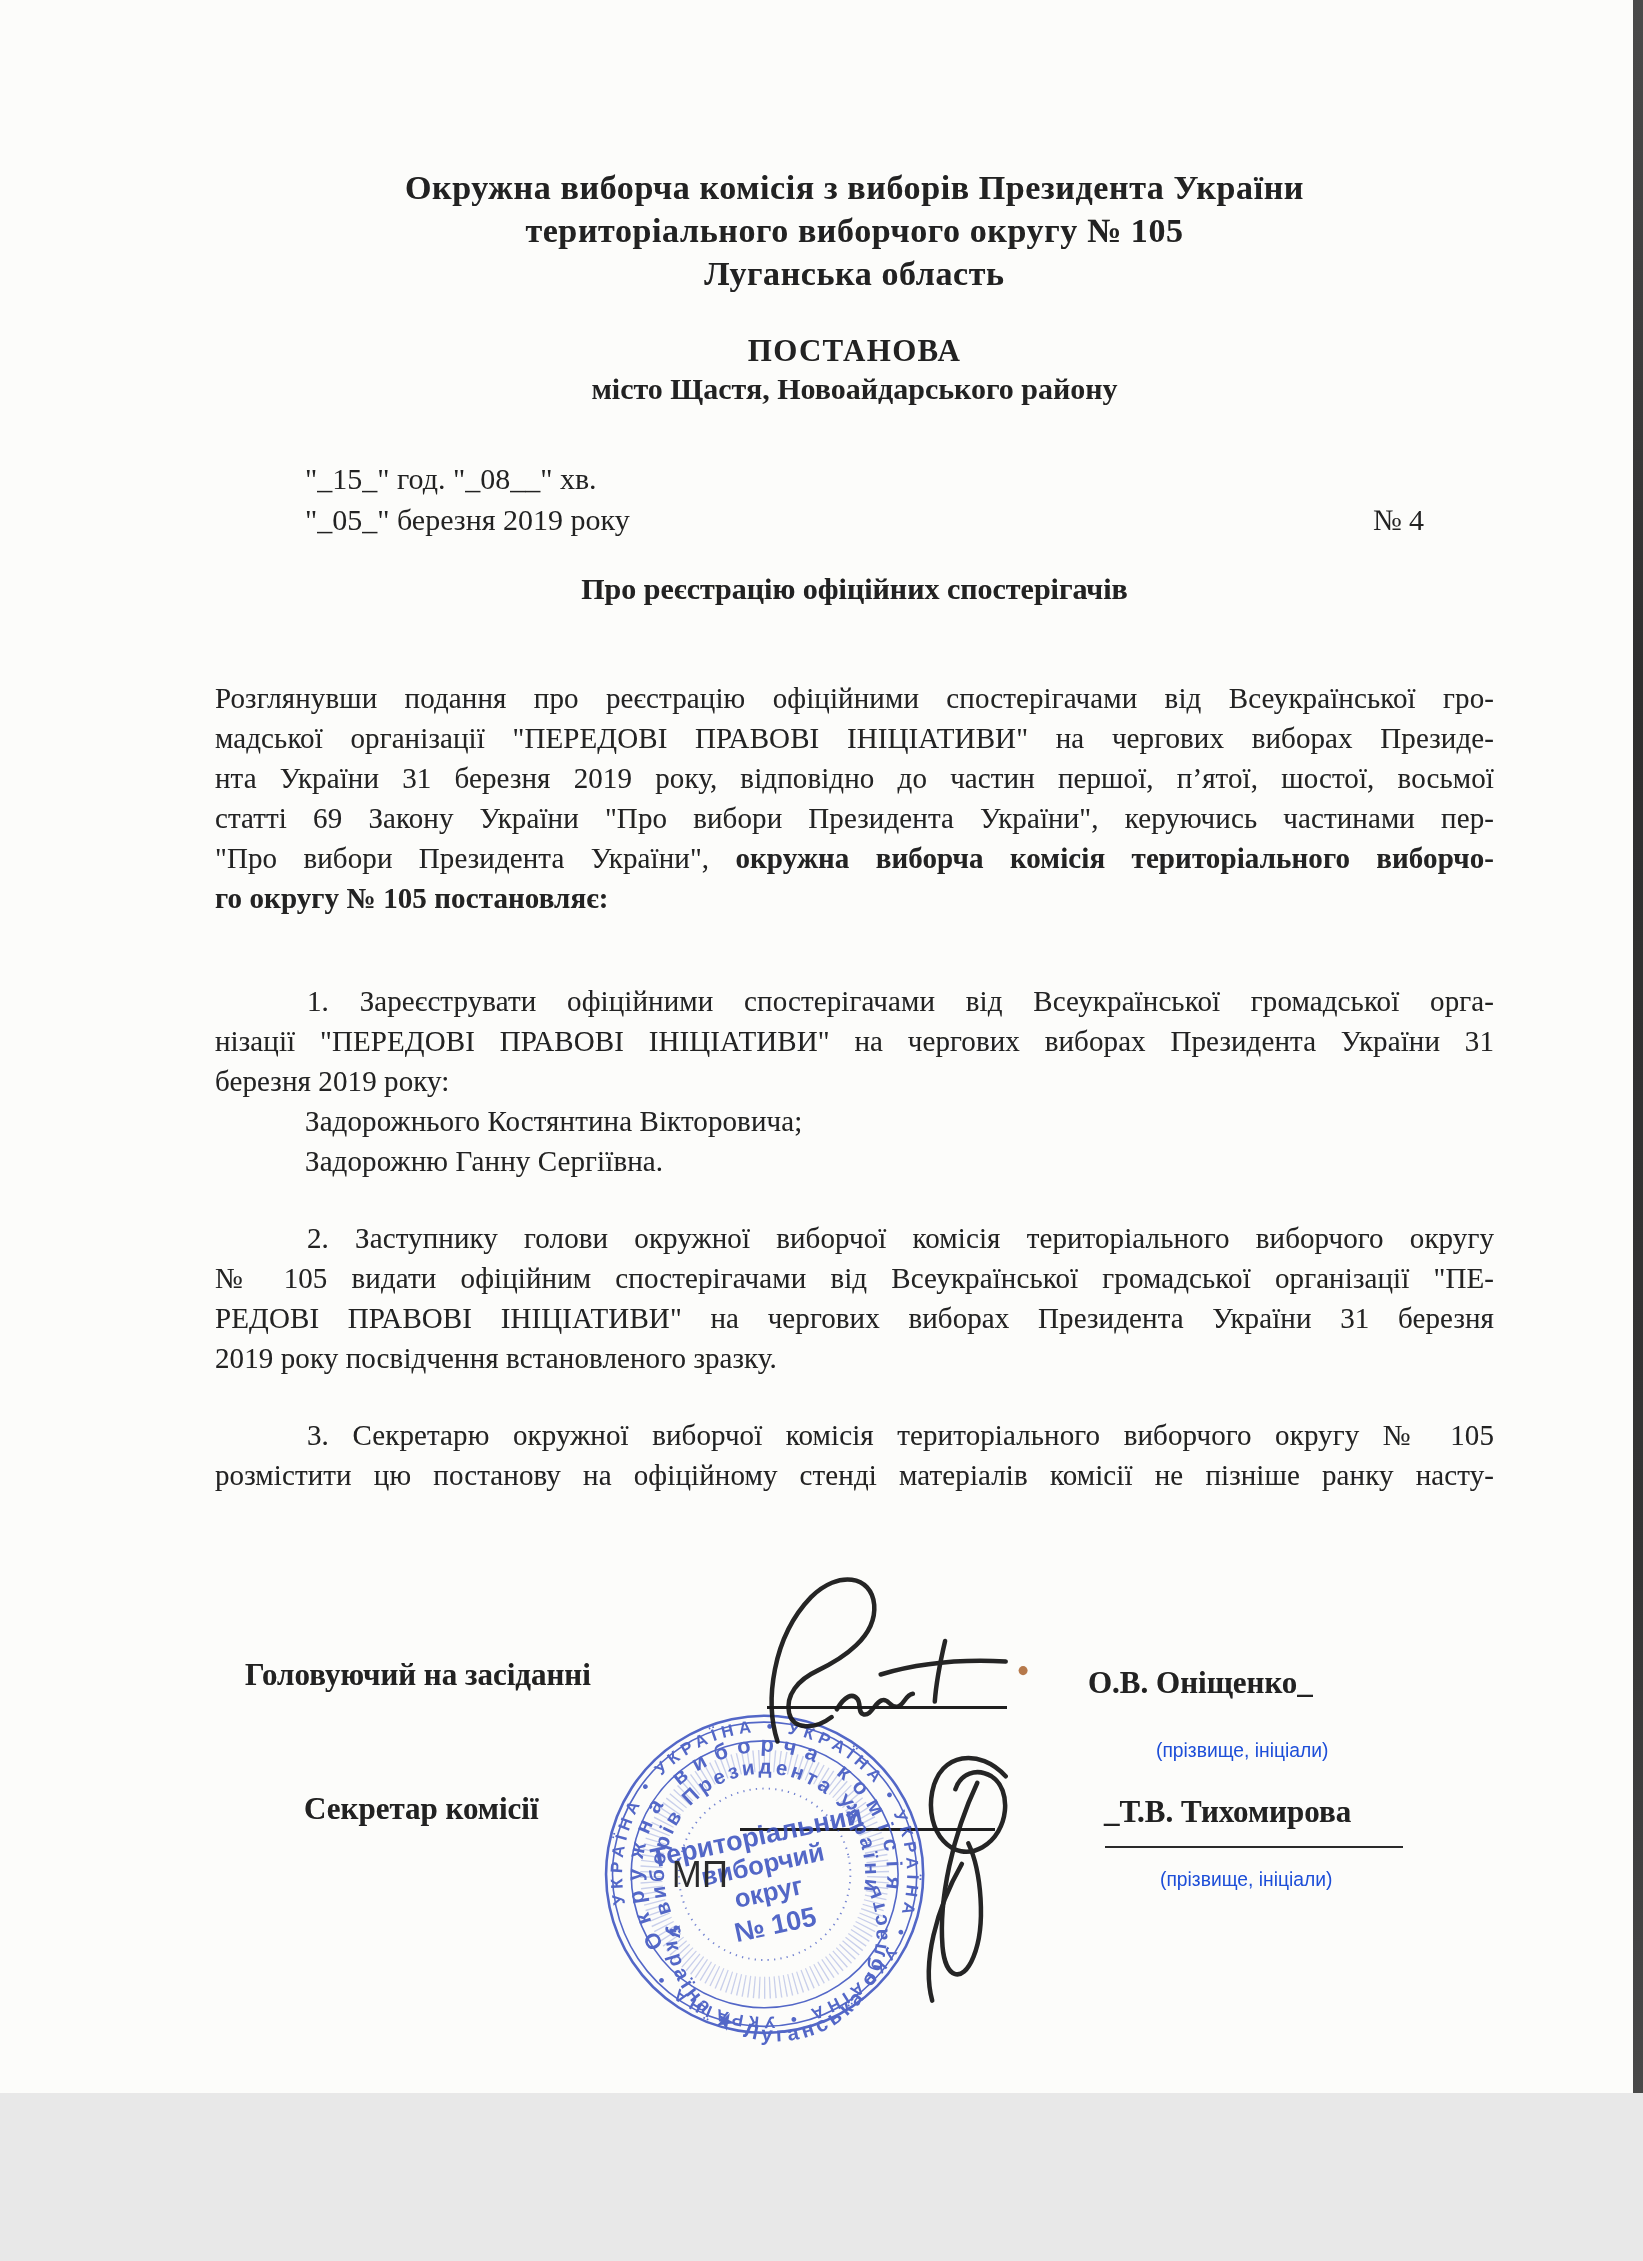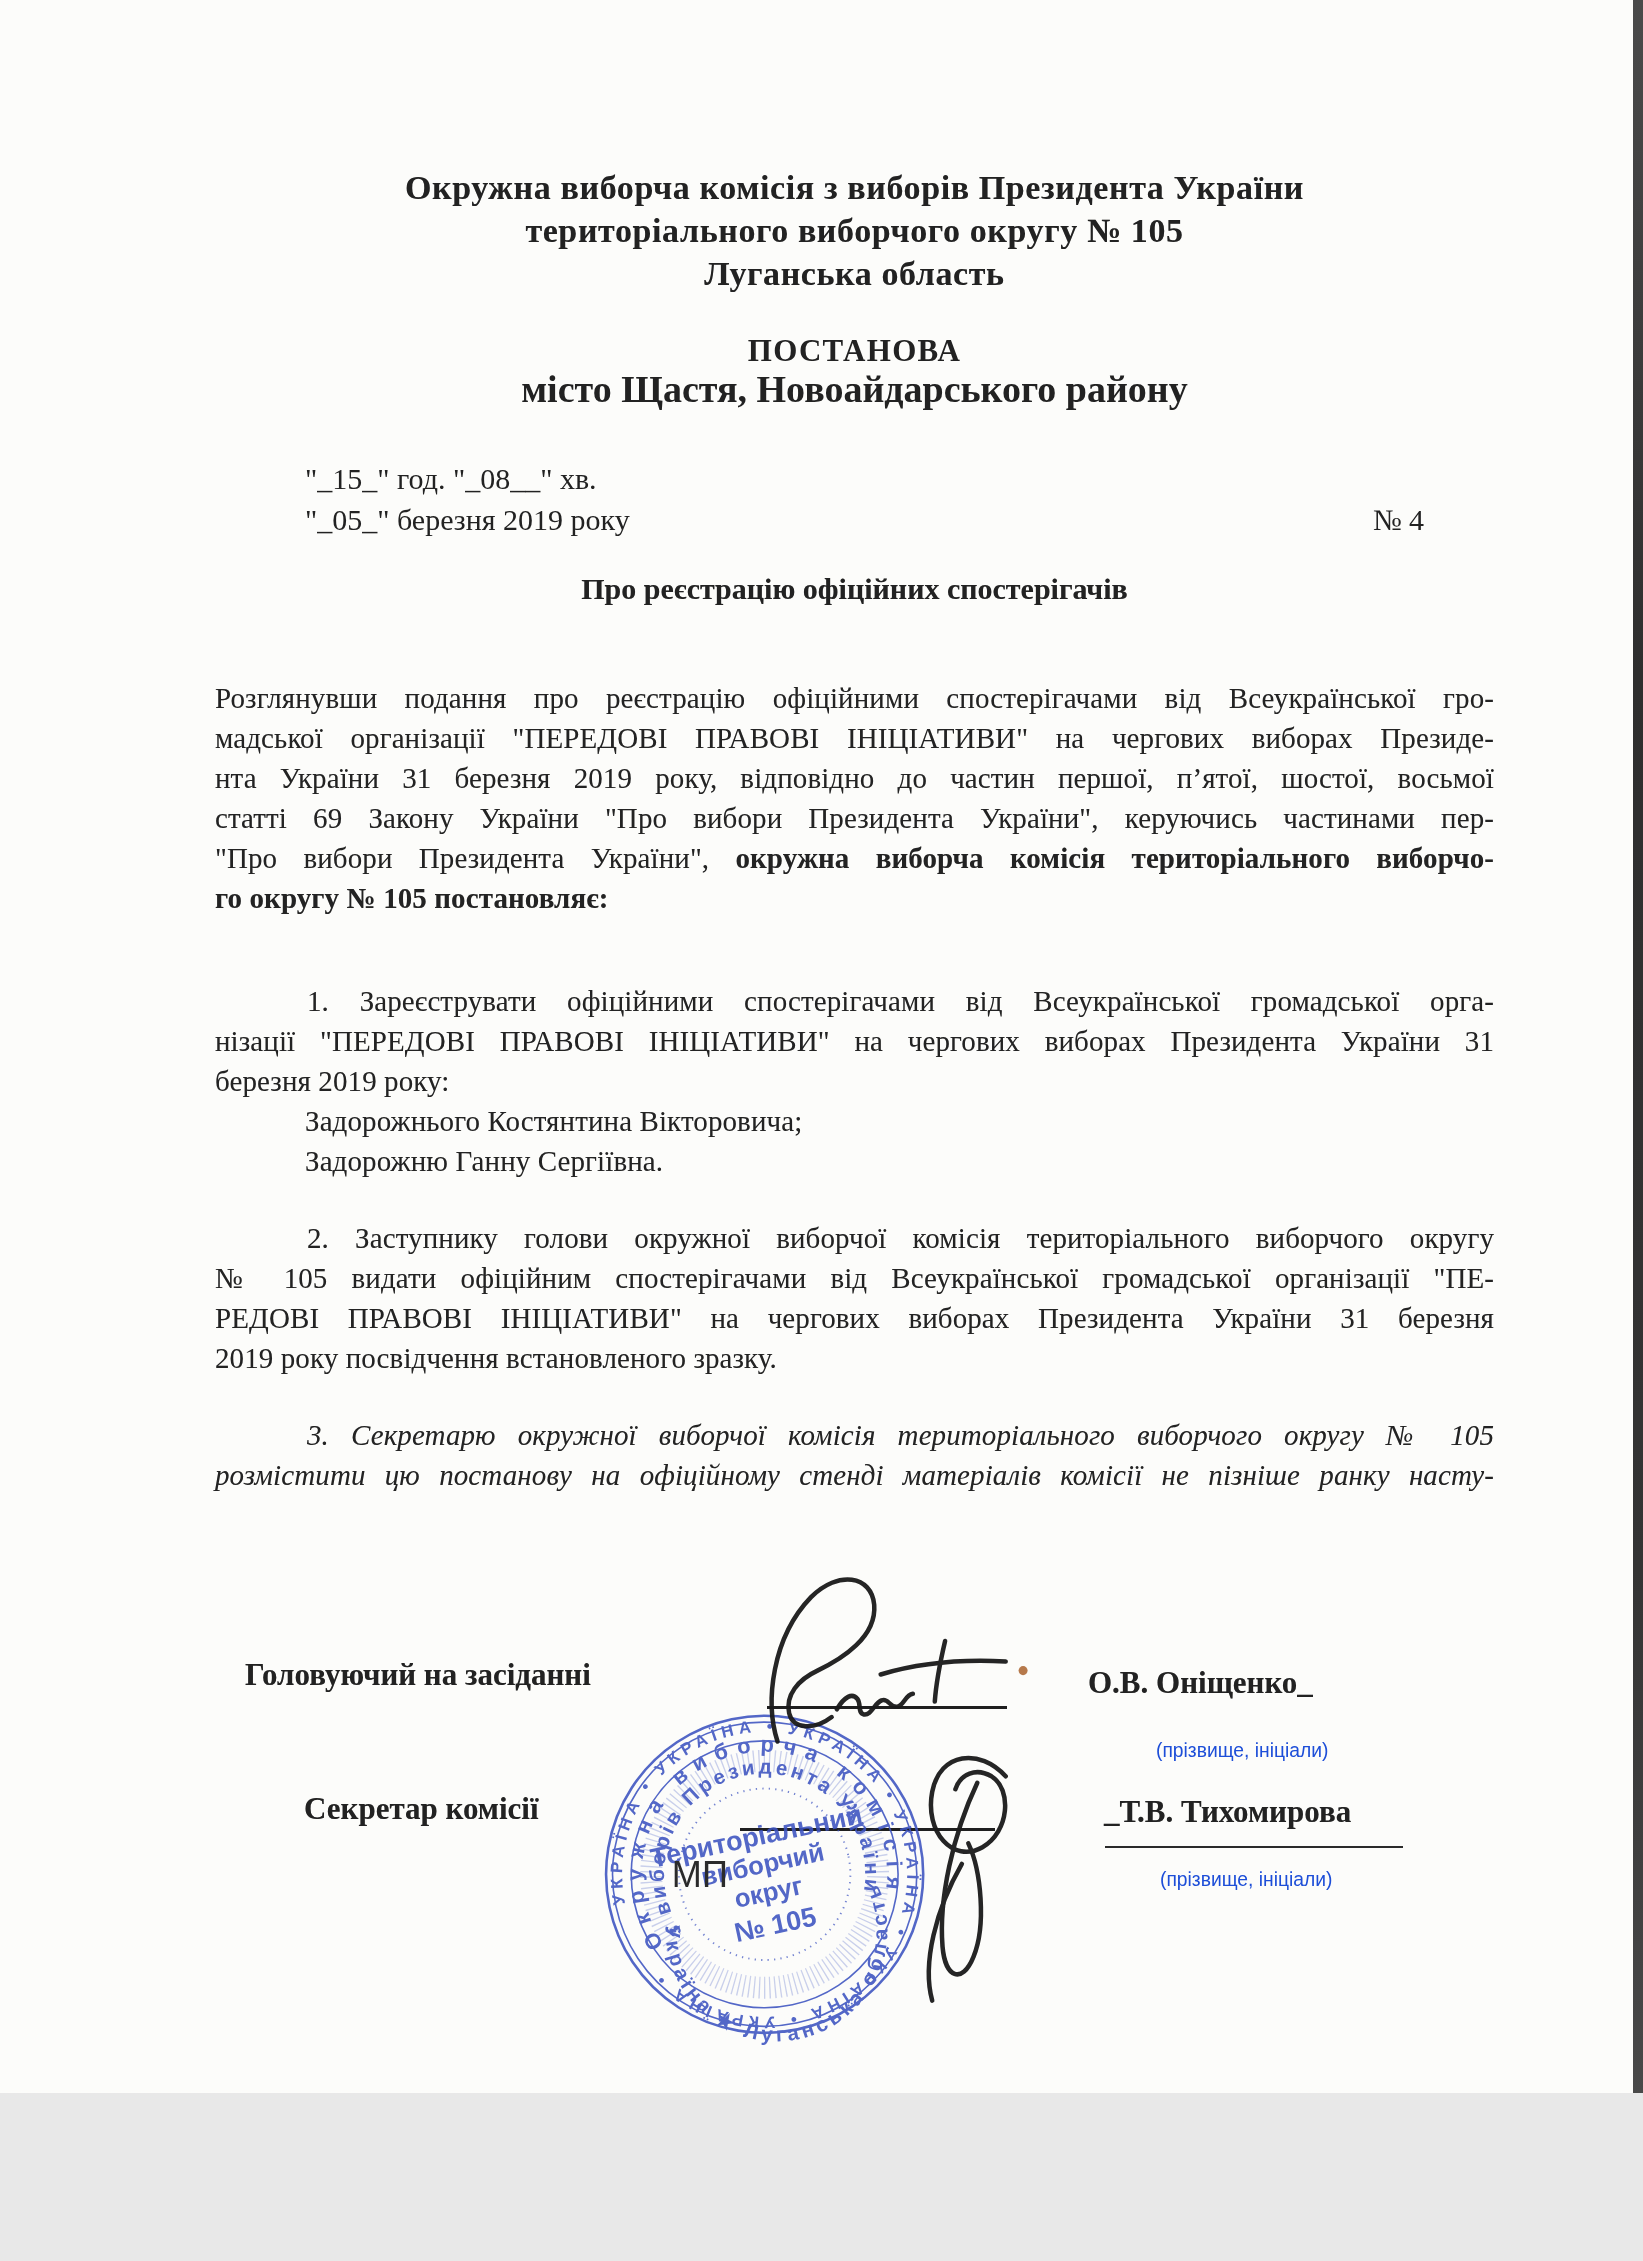--- a/index.html
+++ b/index.html
@@ -11,21 +11,21 @@
              text-shadow:0 0 0.6px rgba(40,40,40,.25);}
   .jl{text-align:justify;text-align-last:justify;}
   .ll{text-align:left;text-align-last:left;}
   .ind{text-indent:92px;}
   .pad{padding-left:90px;}
   .b{font-weight:bold;}
   .title-block{top:166px;text-align:center;font-weight:bold;font-size:34px;line-height:43px;
                letter-spacing:0.6px;text-shadow:0 0 0.6px rgba(40,40,40,.3);}
   .decree-block{top:331px;text-align:center;font-weight:bold;}
   .decree-line1{font-size:31px;line-height:39px;letter-spacing:1.3px;}
-  .decree-line2{font-size:38px;line-height:38px;}
+  .decree-line2{font-size:30px;line-height:38px;}
   .meta-block{top:458px;font-size:30px;line-height:41px;}
   .doc-number{position:absolute;right:70px;top:41px;}
   .subject{top:569px;text-align:center;font-weight:bold;font-size:30px;line-height:39px;
            text-shadow:0 0 0.6px rgba(40,40,40,.3);}
   .sig-label{font-weight:bold;font-size:31px;line-height:36px;white-space:nowrap;
              text-shadow:0 0 0.6px rgba(40,40,40,.3);}
   .sig-name{font-weight:bold;font-size:31px;line-height:36px;white-space:nowrap;
             text-shadow:0 0 0.6px rgba(40,40,40,.3);}
   .sig-hint{font-family:"Liberation Sans",sans-serif;font-size:19.3px;line-height:22px;
             color:#1d4ed8;white-space:nowrap;}
@@ -76,21 +76,21 @@
     <div class="ll pad">Задорожню Ганну Сергіївна.</div>
   </div>
 
   <div class="abs col body-text" style="top:1218px;">
     <div class="jl ind">2. Заступнику голови окружної виборчої комісія територіального виборчого округу</div>
     <div class="jl">№ 105 видати офіційним спостерігачами від Всеукраїнської громадської організації "ПЕ-</div>
     <div class="jl">РЕДОВІ ПРАВОВІ ІНІЦІАТИВИ" на чергових виборах Президента України 31 березня</div>
     <div class="ll">2019 року посвідчення встановленого зразку.</div>
   </div>
 
-  <div class="abs col body-text" style="top:1415px;font-style:italic;">
+  <div class="abs col body-text" style="top:1415px;">
     <div class="jl ind">3. Секретарю окружної виборчої комісія територіального виборчого округу № 105</div>
     <div class="jl">розмістити цю постанову на офіційному стенді матеріалів комісії не пізніше ранку насту-</div>
   </div>
 
   <div class="abs sig-label" style="left:245px;top:1657px;">Головуючий на засіданні</div>
   <div class="abs rule" style="left:767px;top:1706px;width:240px;"></div>
   <div class="abs sig-name" style="left:1088px;top:1665px;">О.В. Оніщенко_</div>
   <div class="abs sig-hint" style="left:1156px;top:1740px;">(прізвище, ініціали)</div>
 
   <div class="abs sig-label" style="left:304px;top:1791px;">Секретар комісії</div>

